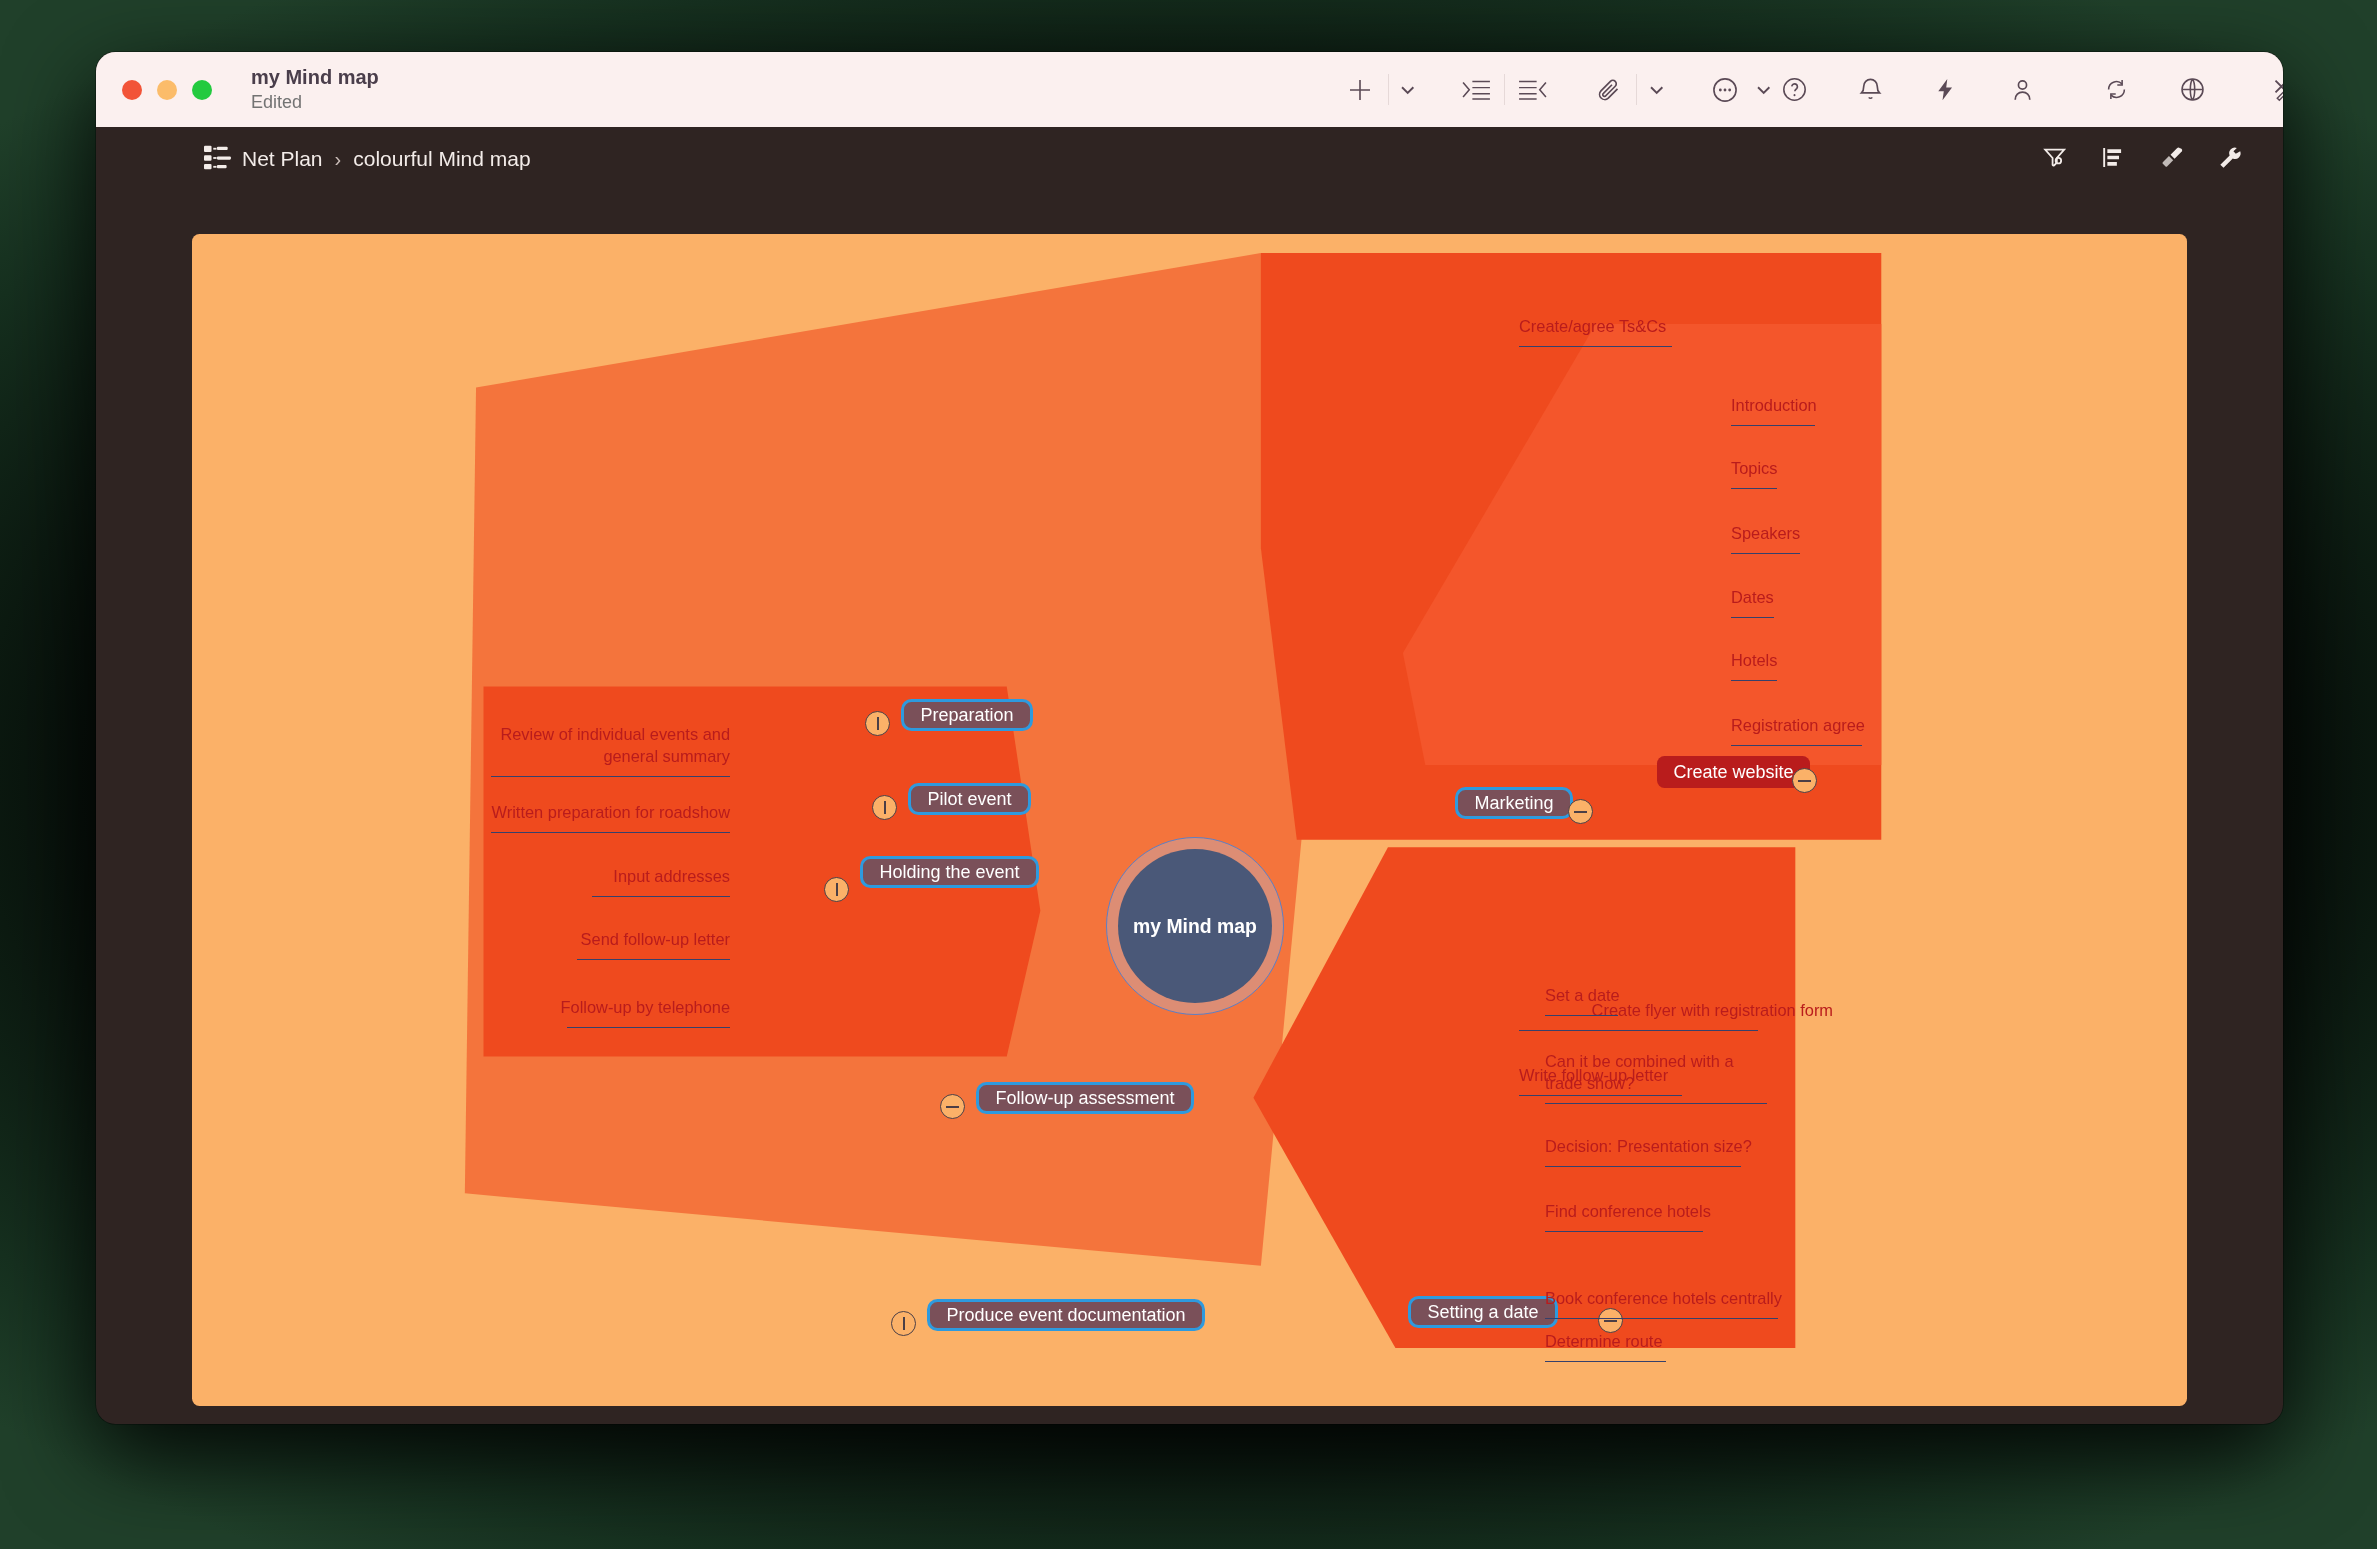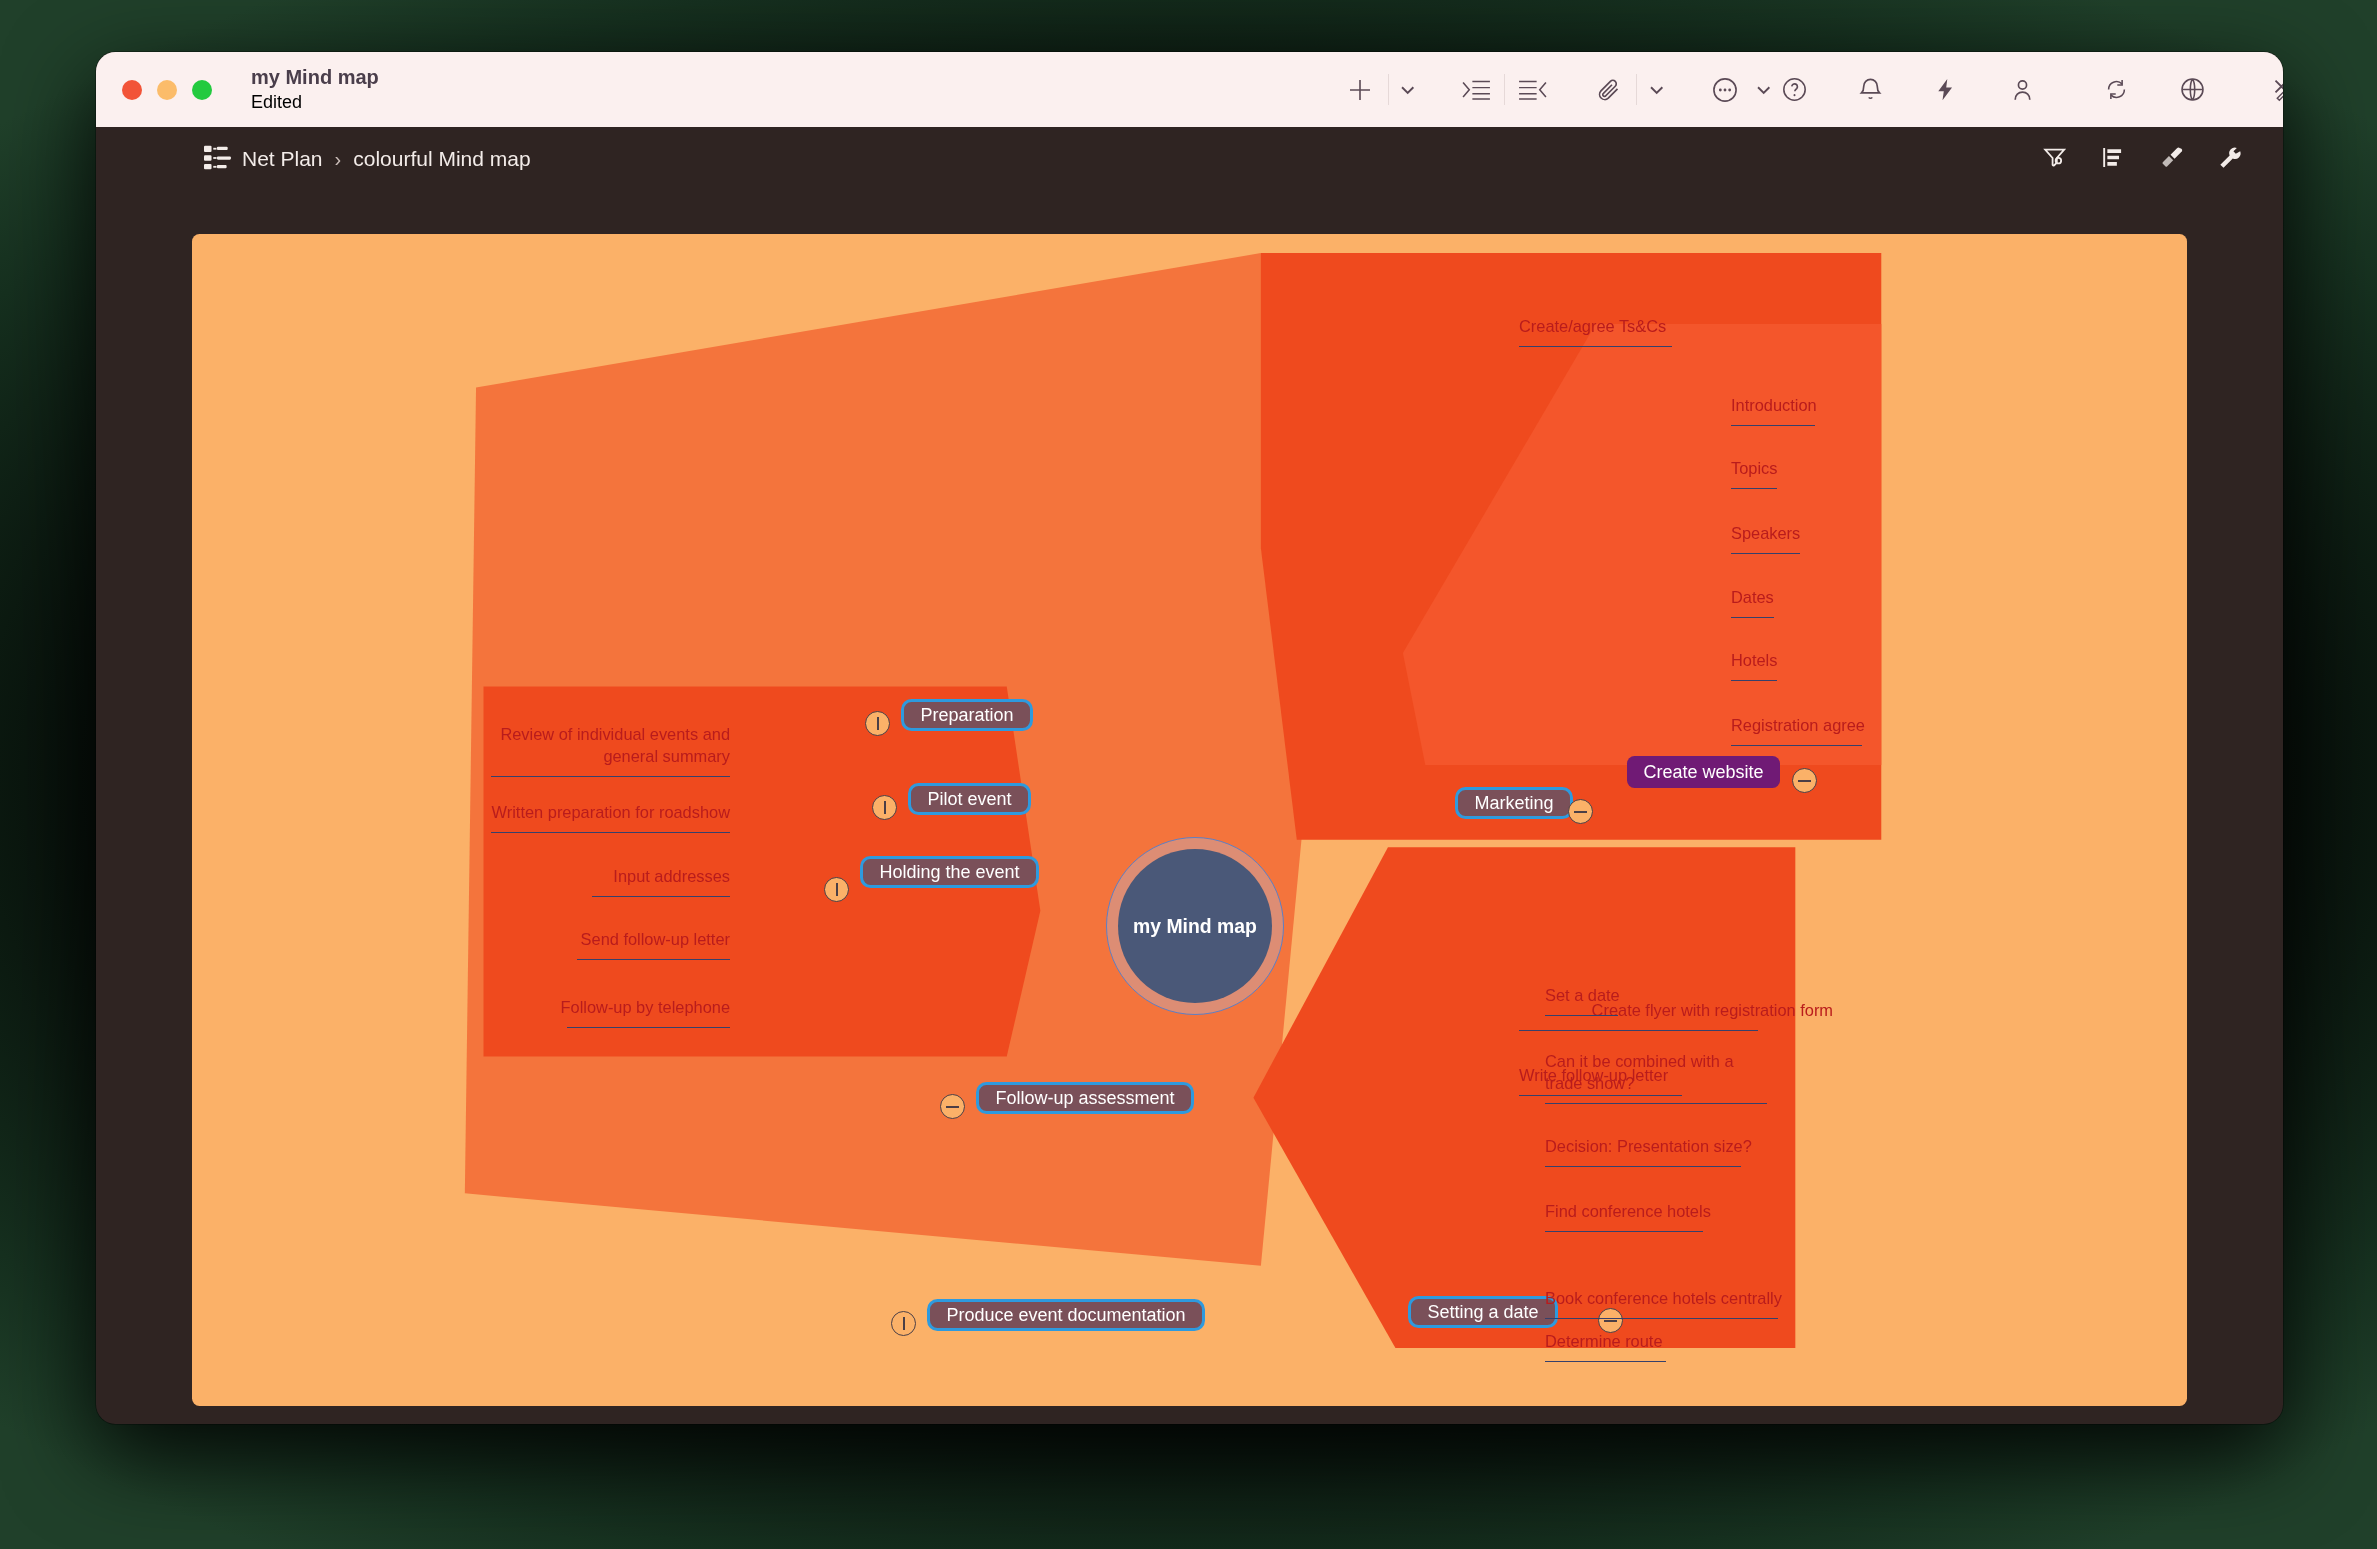--- a/index.html
+++ b/index.html
@@ -34,21 +34,21 @@
     display: flex; align-items: center;
   }
   .traffic { display: flex; gap: 15px; margin-left: 26px; }
   .dot { width: 20px; height: 20px; border-radius: 50%; }
   .dot.red { background: #f25438; }
   .dot.yellow { background: #fbbc6a; }
   .dot.green { background: #23ca3f; }
 
   .doc-meta { margin-left: 39px; line-height: 1.22; }
   .doc-title { font-size: 20px; font-weight: bold; color: #4a3e4b; }
-  .doc-sub { font-size: 18px; color: #000000; margin-top: 2.2px; }
+  .doc-sub { font-size: 18px; color: #737373; margin-top: 2.2px; }
   .tb-btn {
     width: 46px; height: 46px;
     display: flex; align-items: center; justify-content: center;
     color: #5b4a56;
   }
   .tb-sep { width: 0.7px; height: 31px; background: #e6d9d8; margin: 0 4.5px; }
   .tb-chev { width: 31px; }
 
   .tools-left { position: absolute; left: 1241px; top: 50%; transform: translateY(-50%); display: flex; align-items: center; }
   .tools-right { position: absolute; left: 1675px; top: 50%; transform: translateY(-50%); display: flex; align-items: center; }
@@ -107,21 +107,21 @@
   .node {
     position: absolute;
     background: #7a5059;
     border: 3px solid #2e9ade;
     border-radius: 10.5px;
     display: flex; align-items: center; justify-content: center;
     padding: 0 16.4px;
     height: 32px;
   }
   .node .lbl { color: #ffffff; font-size: 18px; white-space: nowrap; }
-  .node.purple { background: #701a75; border: none; border-radius: 7.5px; }
+  .node.purple { background: #b91c1c; border: none; border-radius: 7.5px; margin-left: 30px; }
 
   
   .badge {
     position: absolute;
     width: 25.4px; height: 25.4px; border-radius: 50%;
     background: #fbb168;
     border: 1.5px solid #4b3f46;
     display: flex; align-items: center; justify-content: center;
   }
   .badge i { display: block; background: #4b3f46; }

